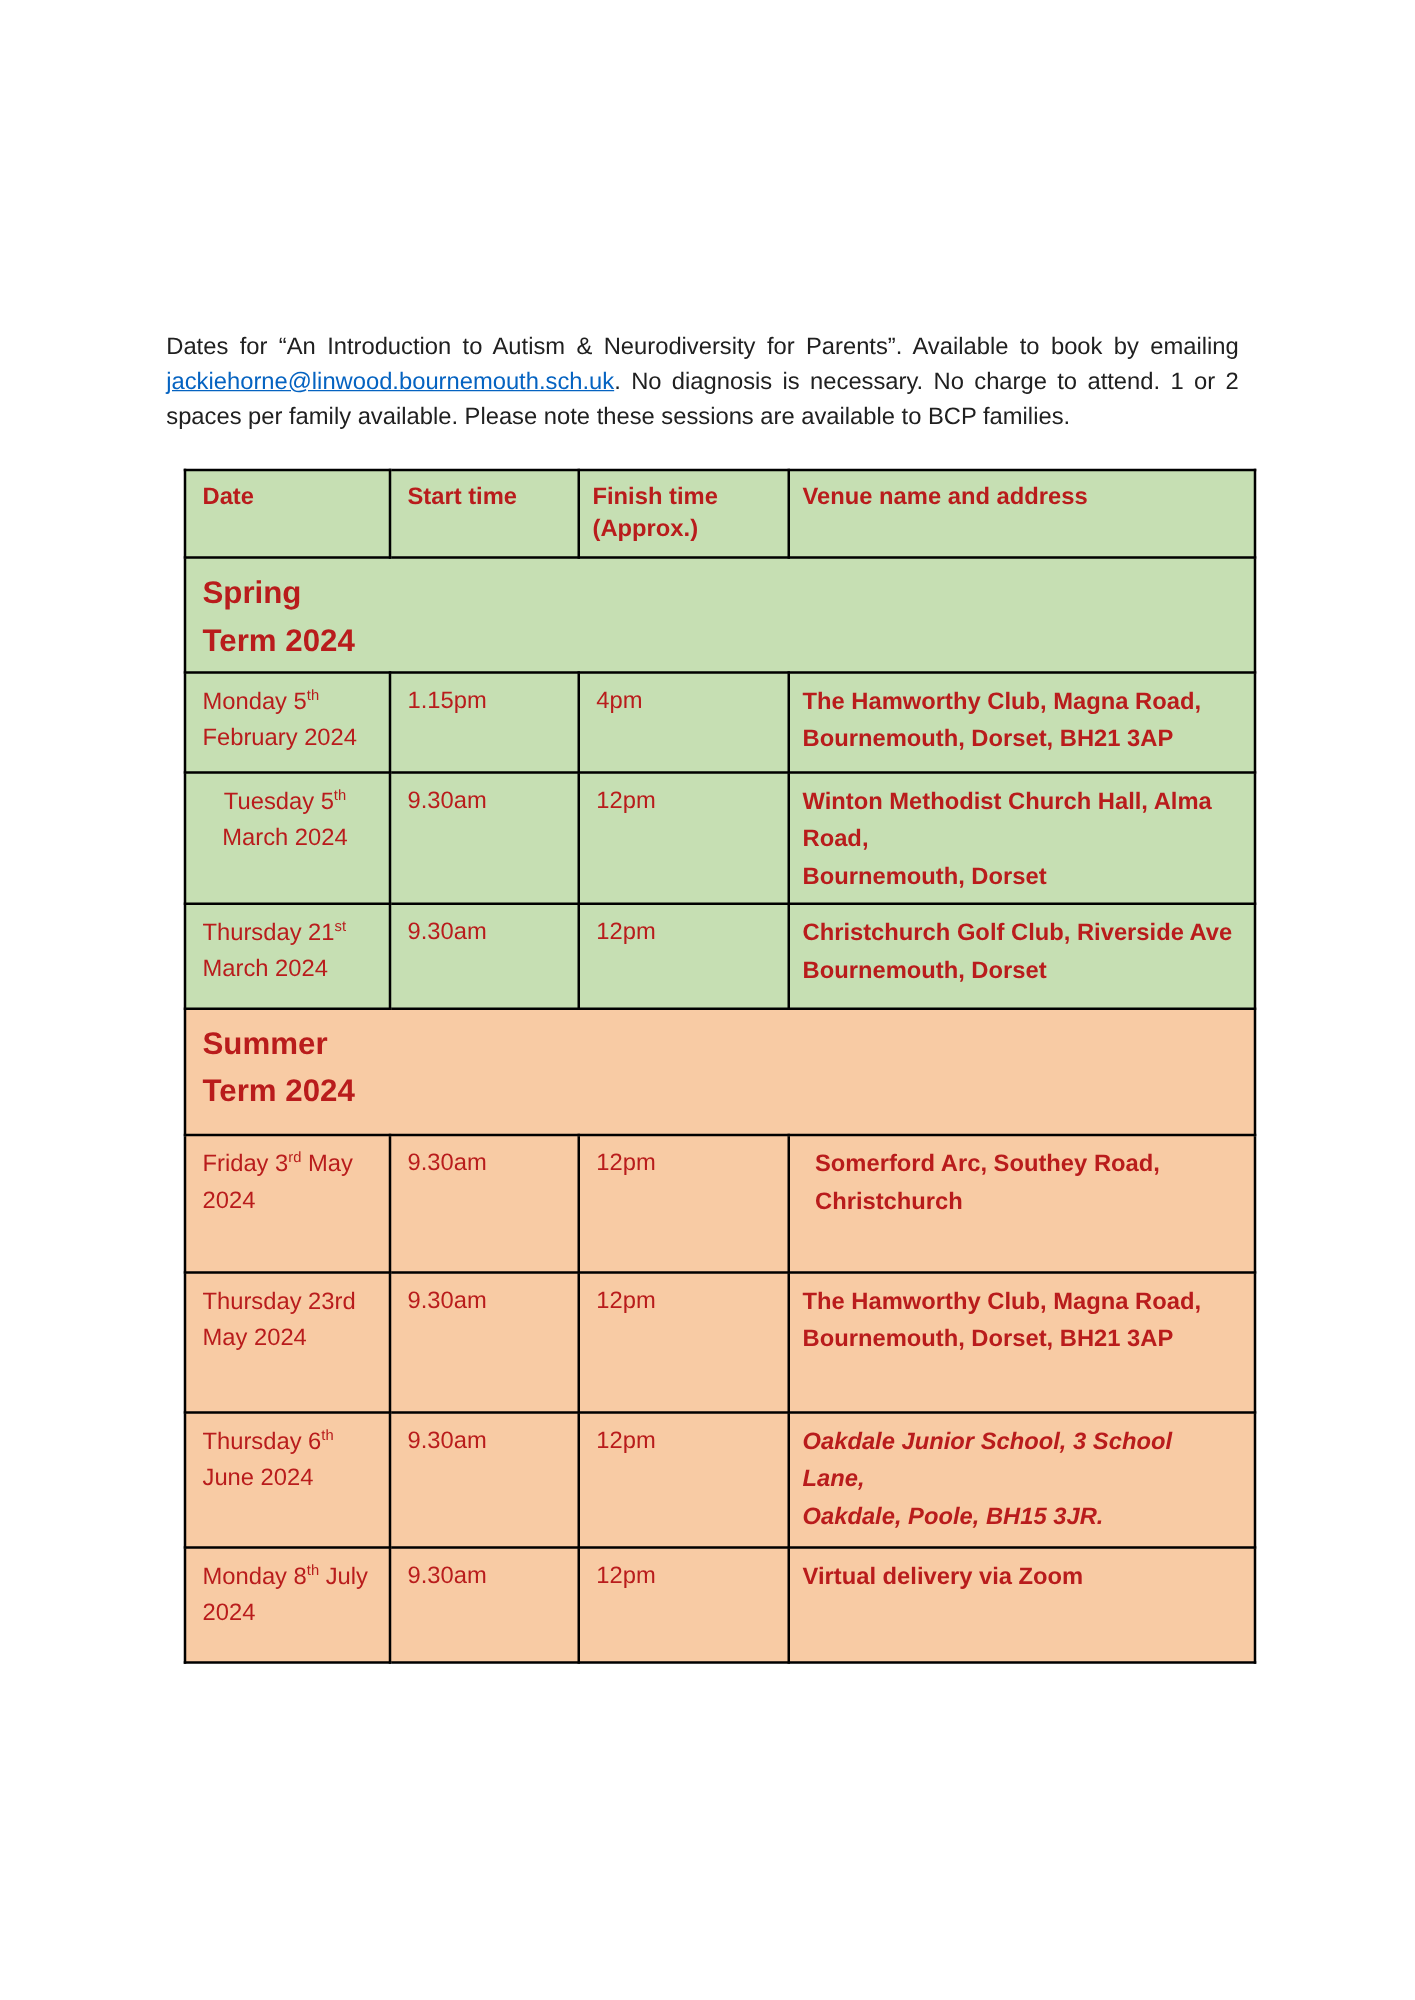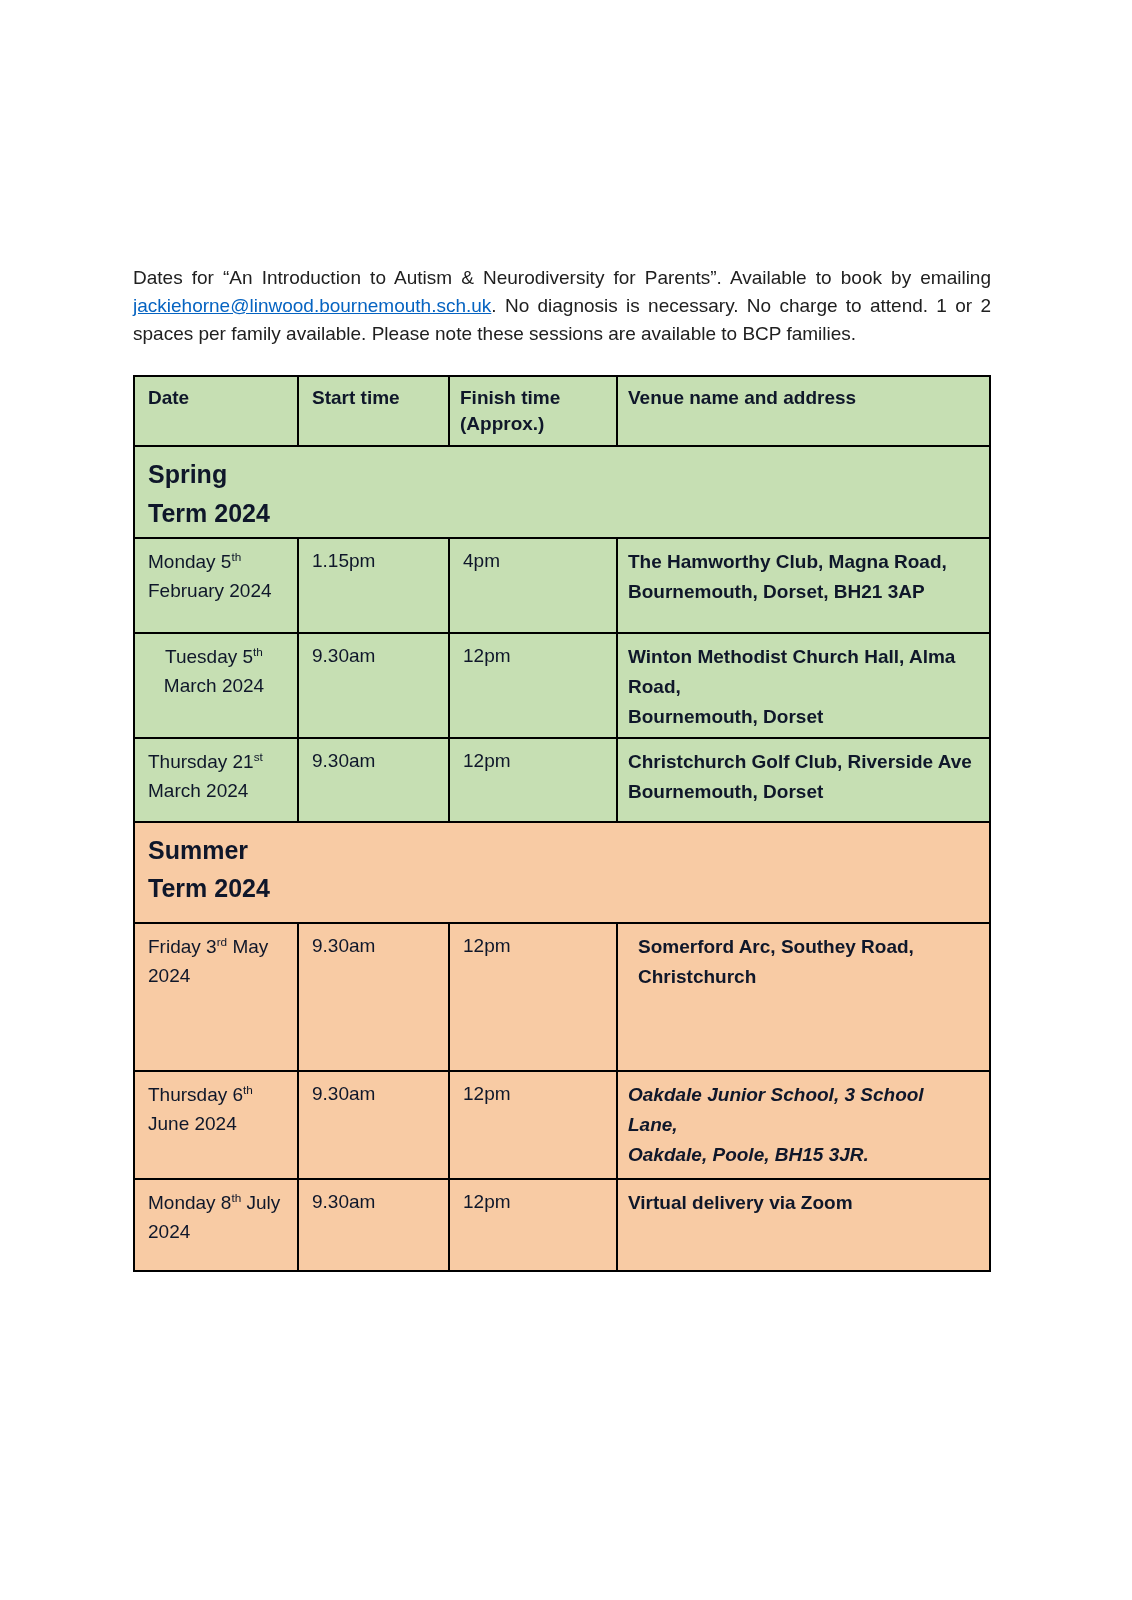--- a/index.html
+++ b/index.html
@@ -37,43 +37,43 @@
 
   
   .intro{
     position:absolute;left:133px;top:264px;width:858px;
     font-size:19px;line-height:1.47;text-align:justify;color:#202020;
   }
   .intro a{color:var(--link-blue);text-decoration:underline;cursor:pointer;}
 
   
   .schedule{
-    position:absolute;left:133px;top:375px;width:856px;
+    position:absolute;left:147px;top:375px;width:856px;
     border-collapse:collapse;table-layout:fixed;
-    font-size:19px;color:#0f172a;
+    font-size:19px;color:#b91c1c;
   }
   .schedule td,.schedule th{
     border:2px solid var(--border-black);
     vertical-align:top;text-align:left;
     padding:8px 10px 4px 13px;
   }
   col.c-date{width:164px;}
   col.c-start{width:151px;}
   col.c-finish{width:168px;}
   col.c-venue{width:373px;}
 
   .spring td,.spring th{background:var(--spring-bg);}
   .summer td,.summer th{background:var(--summer-bg);}
 
   .schedule th{font-weight:700;line-height:1.35;}
   .h-head{height:70px;}
   .h-title-spring{height:88px;}
   .h-title-summer{height:101px;}
-  .h-r1{height:95px;border-radius:14px;} .h-r2{height:90px;} .h-r3{height:84px;}
-  .h-r4{height:148px;border-radius:15px;} .h-r5{height:112px;} .h-r6{height:108px;} .h-r7{height:92px;}
+  .h-r1{height:80px;border-radius:14px;} .h-r2{height:90px;} .h-r3{height:84px;}
+  .h-r4{height:110px;border-radius:15px;} .h-r5{height:112px;} .h-r6{height:108px;} .h-r7{height:92px;}
 
   .term-title{
     text-align:center;font-weight:700;font-size:25px;line-height:1.55;
     padding-top:12px;
   }
   .date-cell{line-height:1.55;}
   .date-cell.center{text-align:center;padding-left:6px;padding-right:10px;}
   .date-cell sup{font-size:62%;line-height:0;}
   .time-cell{line-height:1.5;}
   .venue-cell{font-weight:700;line-height:1.6;}
@@ -169,20 +169,32 @@
           <div>2024</div>
         </td>
         <td class="time-cell">9.30am</td>
         <td class="time-cell">12pm</td>
         <td class="venue-cell" style="padding-left:20px;">
           <div>Somerford Arc, Southey Road,</div>
           <div>Christchurch</div>
         </td>
       </tr>
 
+      <tr class="h-r5">
+        <td class="date-cell">
+          <span>Thursday 23rd</span><sup></sup><span></span>
+          <div>May 2024</div>
+        </td>
+        <td class="time-cell">9.30am</td>
+        <td class="time-cell">12pm</td>
+        <td class="venue-cell" style="padding-left:10px;">
+          <div>The Hamworthy Club, Magna Road,</div>
+          <div>Bournemouth, Dorset, BH21 3AP</div>
+        </td>
+      </tr>
 
       <tr class="h-r6">
         <td class="date-cell">
           <span>Thursday 6</span><sup>th</sup><span></span>
           <div>June 2024</div>
         </td>
         <td class="time-cell">9.30am</td>
         <td class="time-cell">12pm</td>
         <td class="venue-cell" style="padding-left:10px;font-style:italic;">
           <div>Oakdale Junior School, 3 School  Lane,</div>

